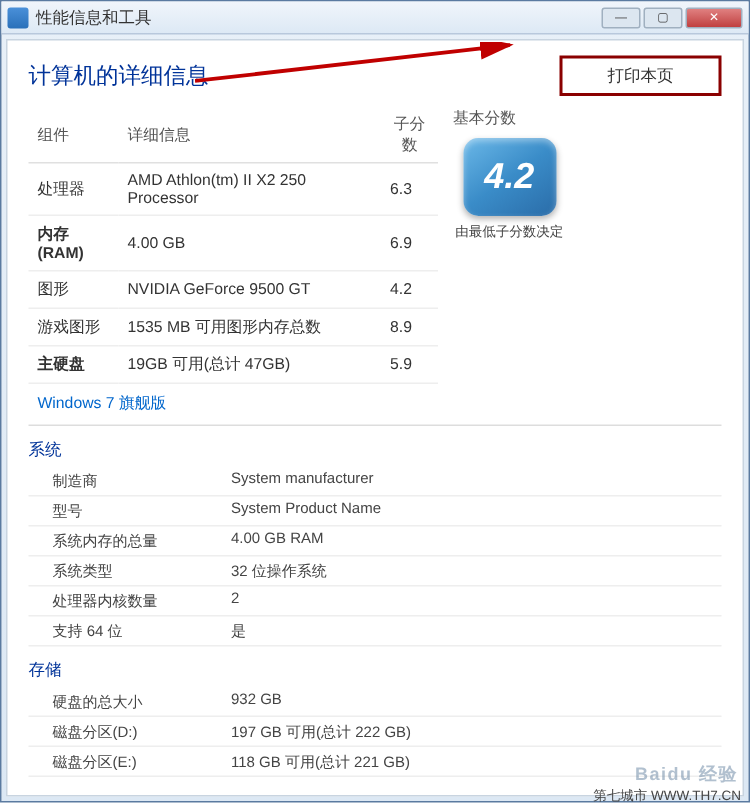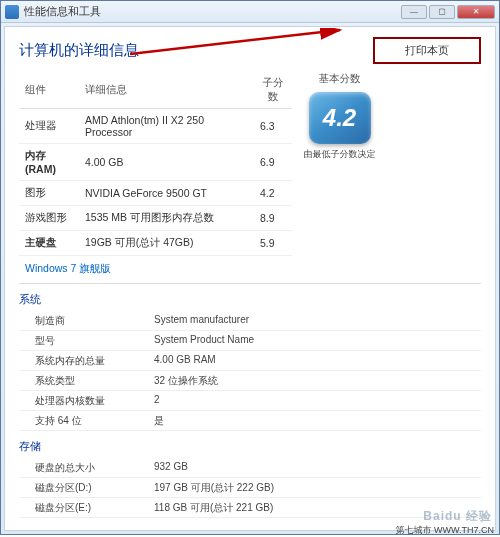--- a/index.html
+++ b/index.html
@@ -99,21 +99,21 @@
               <td>5.9</td>
             </tr>
           </tbody>
         <tbody>
             <tr class="os-row">
               <td colspan="3">Windows 7 旗舰版</td>
             </tr>
       </tbody>
         </table>
       <div class="side">
-        <div style="font-size:10.5px;color:#555;text-align:center;margin-bottom:6px;">基本分数</div>
+        <div style="font-size:10.5px;color:#555;text-align:left;margin-bottom:6px;">基本分数</div>
         <div class="badge">4.2</div>
         <div>由最低子分数决定</div>
       </div>
     </div>
 
     <div class="divider"></div>
     <div id="sections">
         <div class="section-title">系统</div>
         <div class="kv">
           <div class="kv-row">

